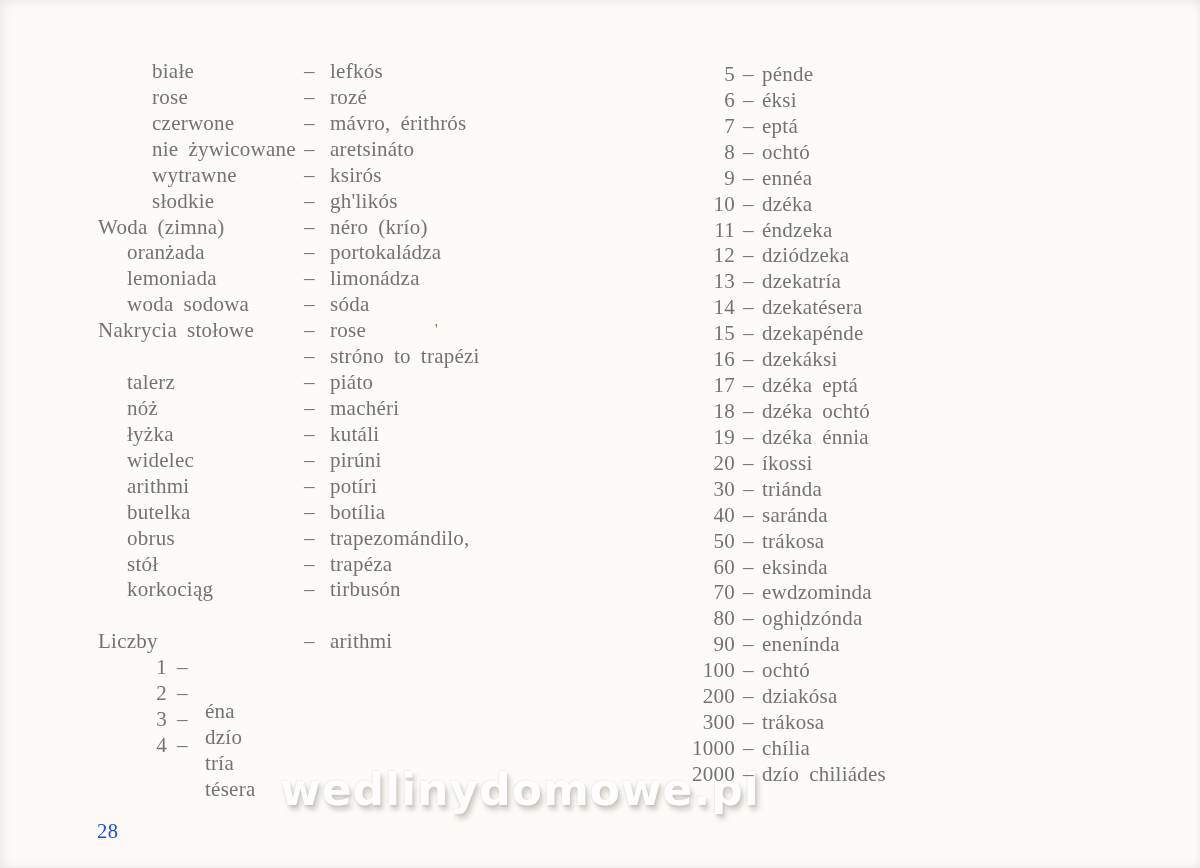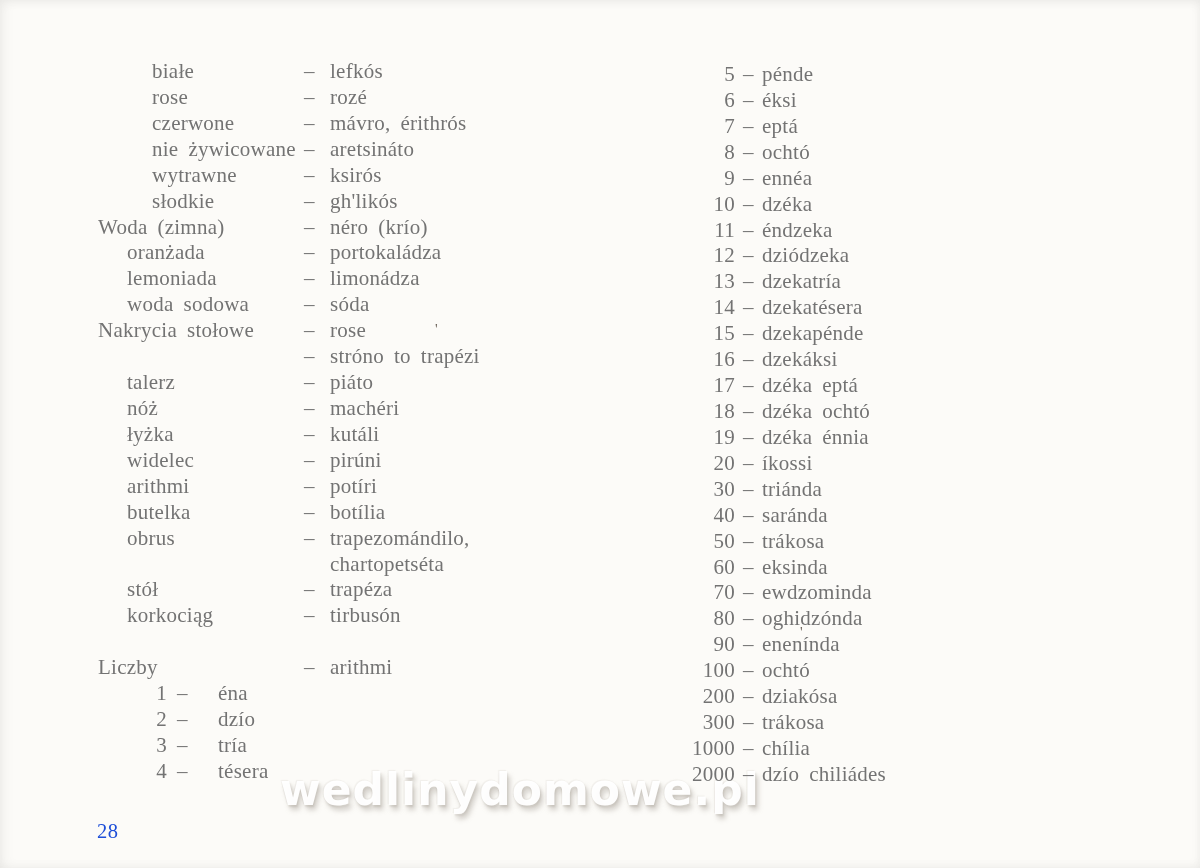--- a/index.html
+++ b/index.html
@@ -48,21 +48,21 @@
   
   .col-left .row .dash { left: 206px; }
   .col-left .row .tr   { left: 232px; }
   
   .col-left .row.num .num-val {
     display: inline-block;
     width: 69px;
     text-align: right;
   }
   .col-left .row.num .dash { left: 79px; }
-  .col-left .row.num .tr   { left: 120px; }
+  .col-left .row.num .tr   { left: 107px; margin-top: 44px; }
   
   .col-right .row .num-val {
     display: inline-block;
     width: 77px;
     text-align: right;
   }
   .col-right .row .dash { left: 85px; }
   .col-right .row .tr   { left: 104px; }
 
   .watermark {
@@ -117,23 +117,20 @@
     <div class="row sub1"><span class="term">woda sodowa</span><span class="dash">–</span><span class="tr">sóda</span></div>
     <div class="row top"><span class="term">Nakrycia stołowe</span><span class="dash">–</span><span class="tr">rose</span></div>
     <div class="row sub1"><span class="dash">–</span><span class="tr">stróno to trapézi</span></div>
     <div class="row sub1"><span class="term">talerz</span><span class="dash">–</span><span class="tr">piáto</span></div>
     <div class="row sub1"><span class="term">nóż</span><span class="dash">–</span><span class="tr">machéri</span></div>
     <div class="row sub1"><span class="term">łyżka</span><span class="dash">–</span><span class="tr">kutáli</span></div>
     <div class="row sub1"><span class="term">widelec</span><span class="dash">–</span><span class="tr">pirúni</span></div>
     <div class="row sub1"><span class="term">arithmi</span><span class="dash">–</span><span class="tr">potíri</span></div>
     <div class="row sub1"><span class="term">butelka</span><span class="dash">–</span><span class="tr">botília</span></div>
     <div class="row sub1"><span class="term">obrus</span><span class="dash">–</span><span class="tr">trapezomándilo,</span></div>
-    <div class="row cont">
-      <span class="tr">chartopetséta</span>
-    </div>
     <div class="row sub1"><span class="term">stół</span><span class="dash">–</span><span class="tr">trapéza</span></div>
     <div class="row sub1"><span class="term">korkociąg</span><span class="dash">–</span><span class="tr">tirbusón</span></div>
     <div class="row blank"></div>
     <div class="row top"><span class="term">Liczby</span><span class="dash">–</span><span class="tr">arithmi</span></div>
     <div class="row num"><span class="num-val">1</span><span class="dash">–</span><span class="tr">éna</span></div>
     <div class="row num"><span class="num-val">2</span><span class="dash">–</span><span class="tr">dzío</span></div>
     <div class="row num"><span class="num-val">3</span><span class="dash">–</span><span class="tr">tría</span></div>
     <div class="row num"><span class="num-val">4</span><span class="dash">–</span><span class="tr">tésera</span></div>
   </div>
 

